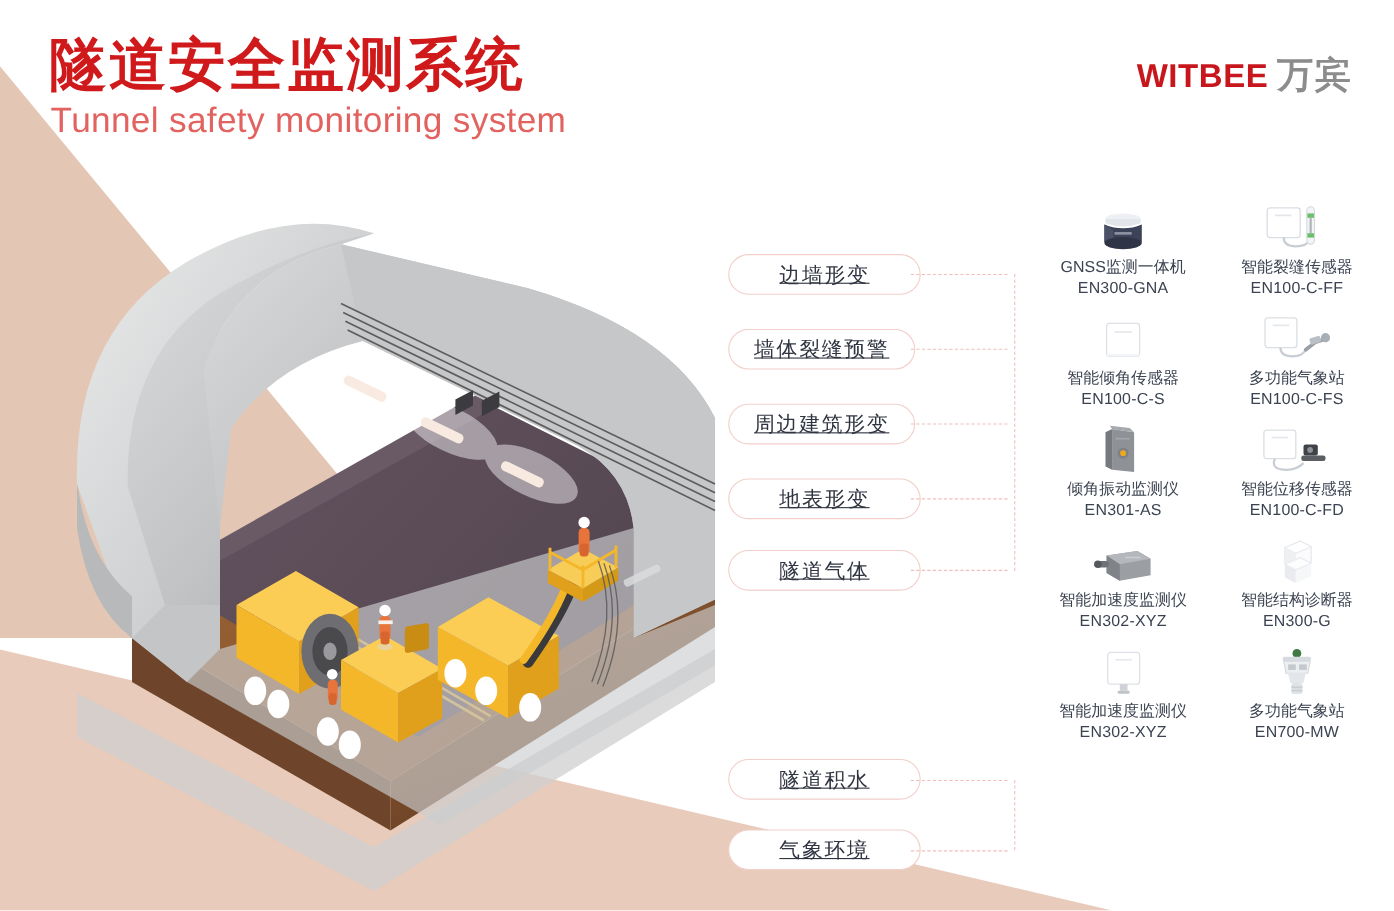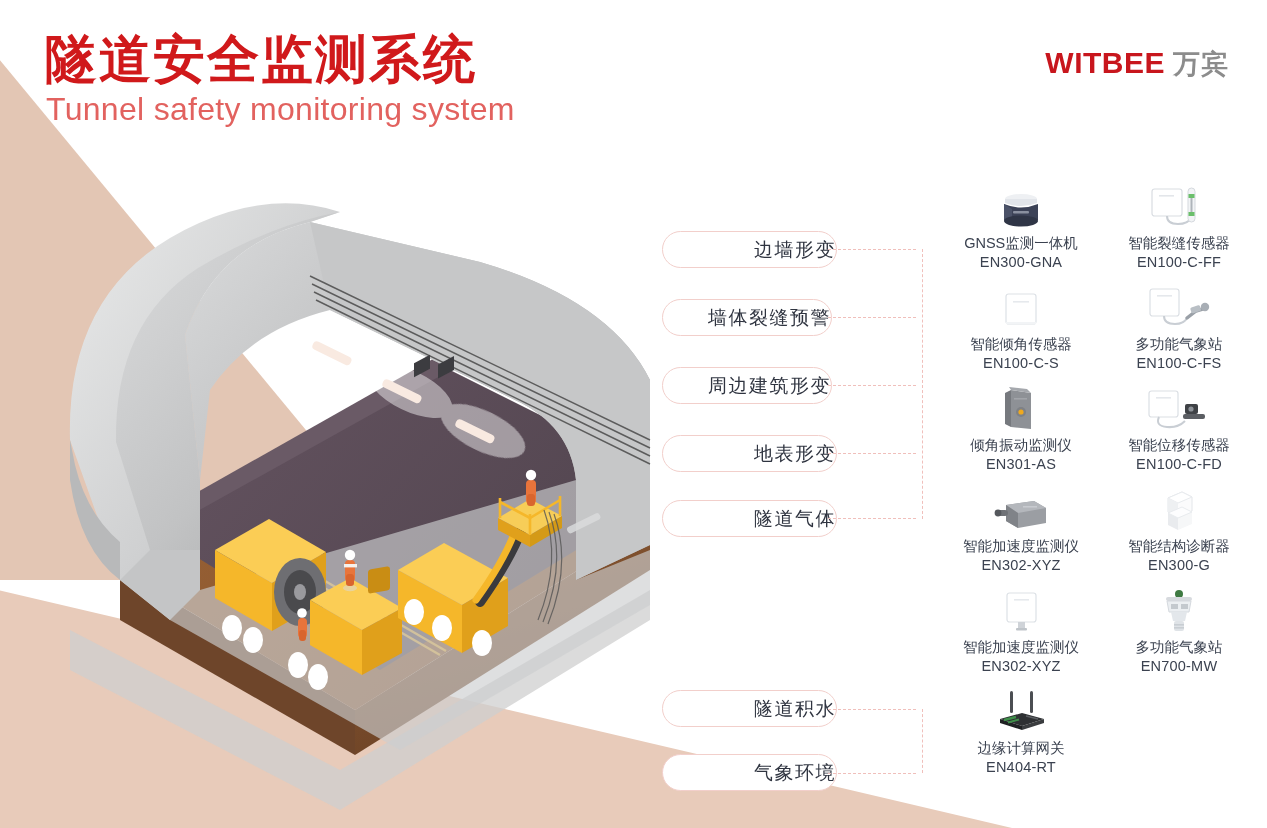--- a/index.html
+++ b/index.html
@@ -31,39 +31,40 @@
     font-size:52px; font-weight:700; color:#d0191b; letter-spacing:2px;
     line-height:1.15; white-space:nowrap;
   }
   #title-en {
     position:absolute; left:46px; top:91px;
     font-size:32px; font-weight:400; color:#e2625f; letter-spacing:0.3px;
     white-space:nowrap;
   }
   #brand { position:absolute; right:38px; top:46px; white-space:nowrap; }
   #brand-main { font-size:30px; font-weight:700; color:#c8161d; letter-spacing:0.5px; }
-  #brand-cn { font-size:27px; font-weight:700; color:#8c8c8c; letter-spacing:1px; margin-left:8px; }
+  #brand-cn { font-size:33px; font-weight:700; color:#8c8c8c; letter-spacing:1px; margin-left:8px; }
 
   
   #illustration { position:absolute; left:10px; top:150px; width:650px; height:660px; }
   #illustration svg { display:block; width:650px; height:660px; }
 
   
   .pill {
     position:absolute;
     height:37px;
     border:1.6px solid #f2cfcb;
     border-radius:19px;
     background:#ffffff;
     color:#2f3440;
     font-size:19px;
     font-weight:500;
     letter-spacing:1.5px;
-    display:flex; align-items:center; justify-content:flex-end;
+    display:flex; align-items:center; justify-content:center;
     white-space:nowrap;
+    text-decoration:underline;
   }
   .pill.wide { width:175px; }
   .pill.xwide { width:170px; }
 
   
   #connectors-top, #connectors-bottom { position:absolute; pointer-events:none; }
   #connectors-top { left:828px; top:230px; width:95px; height:300px; }
   #connectors-bottom { left:828px; top:690px; width:95px; height:95px; }
   .dash-h {
     position:absolute; height:0; left:0; width:88px;
@@ -445,31 +446,15 @@
           <path d="M13 24 L29 24 L27 33 L15 33 Z" fill="#e3e7eb"></path>
           <rect x="16" y="33" width="10" height="10" rx="2" fill="#dfe3e7"></rect>
           <rect x="16" y="36" width="10" height="1.6" fill="#c9ced3"></rect>
           <rect x="16" y="39" width="10" height="1.6" fill="#c9ced3"></rect>
         </svg>
       </div>
       <div class="device-name">多功能气象站</div>
       <div class="device-model">EN700-MW</div>
     </div>
 
-    <div class="device">
-      <div class="device-icon">
-        <svg width="58" height="46" viewBox="0 0 58 46">
-          <rect x="18" y="2" width="3" height="22" rx="1.5" fill="#4b4e52"></rect>
-          <rect x="38" y="2" width="3" height="22" rx="1.5" fill="#4b4e52"></rect>
-          <path d="M8 30 L30 24 L52 30 L30 37 Z" fill="#2e3033"></path>
-          <path d="M8 30 L30 37 L30 41 L8 34 Z" fill="#1f2123"></path>
-          <path d="M30 37 L52 30 L52 34 L30 41 Z" fill="#3a3c3f"></path>
-          <path d="M12 31 L24 28" stroke="#3f8f4a" stroke-width="2.4"></path>
-          <path d="M16 33.5 L27 30.5" stroke="#3f8f4a" stroke-width="2"></path>
-          <path d="M34 27 L46 30" stroke="#5c5f63" stroke-width="1.4"></path>
-        </svg>
-      </div>
-      <div class="device-name">边缘计算网关</div>
-      <div class="device-model">EN404-RT</div>
-    </div>
 
   </div>
 </div>
 
 </body></html>

